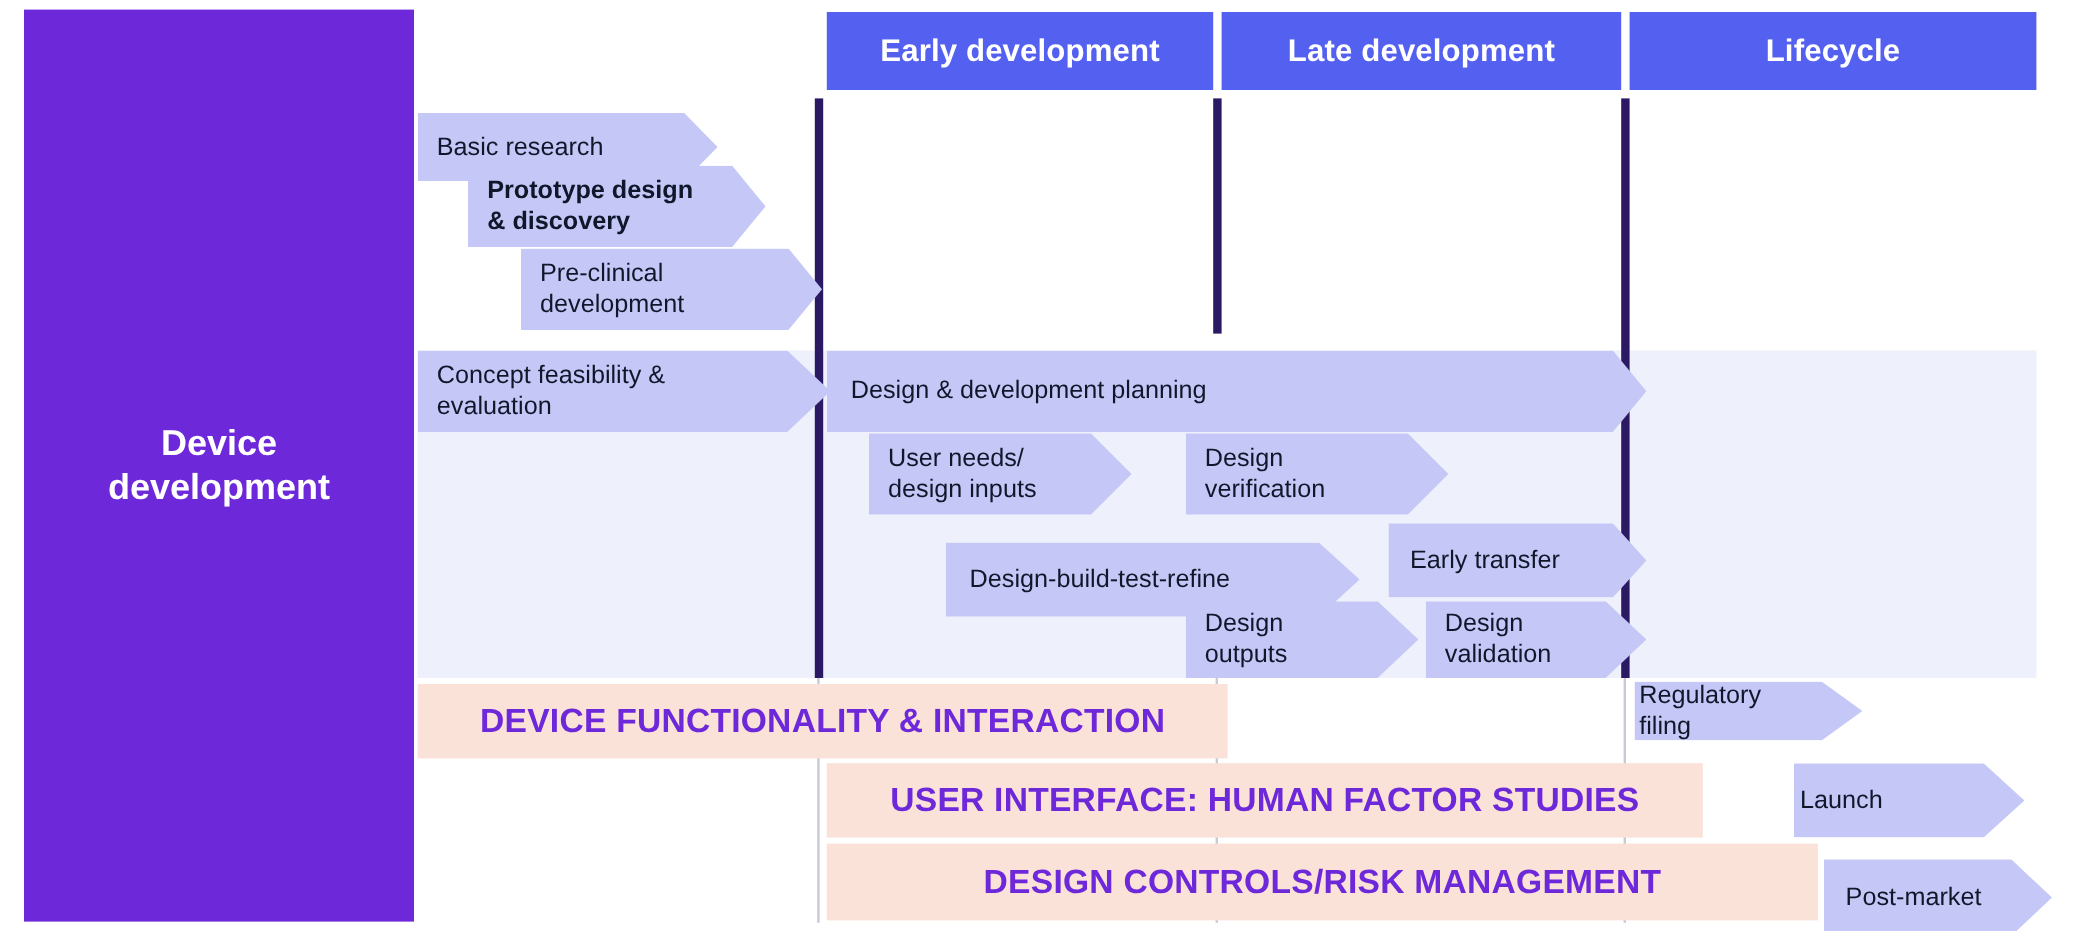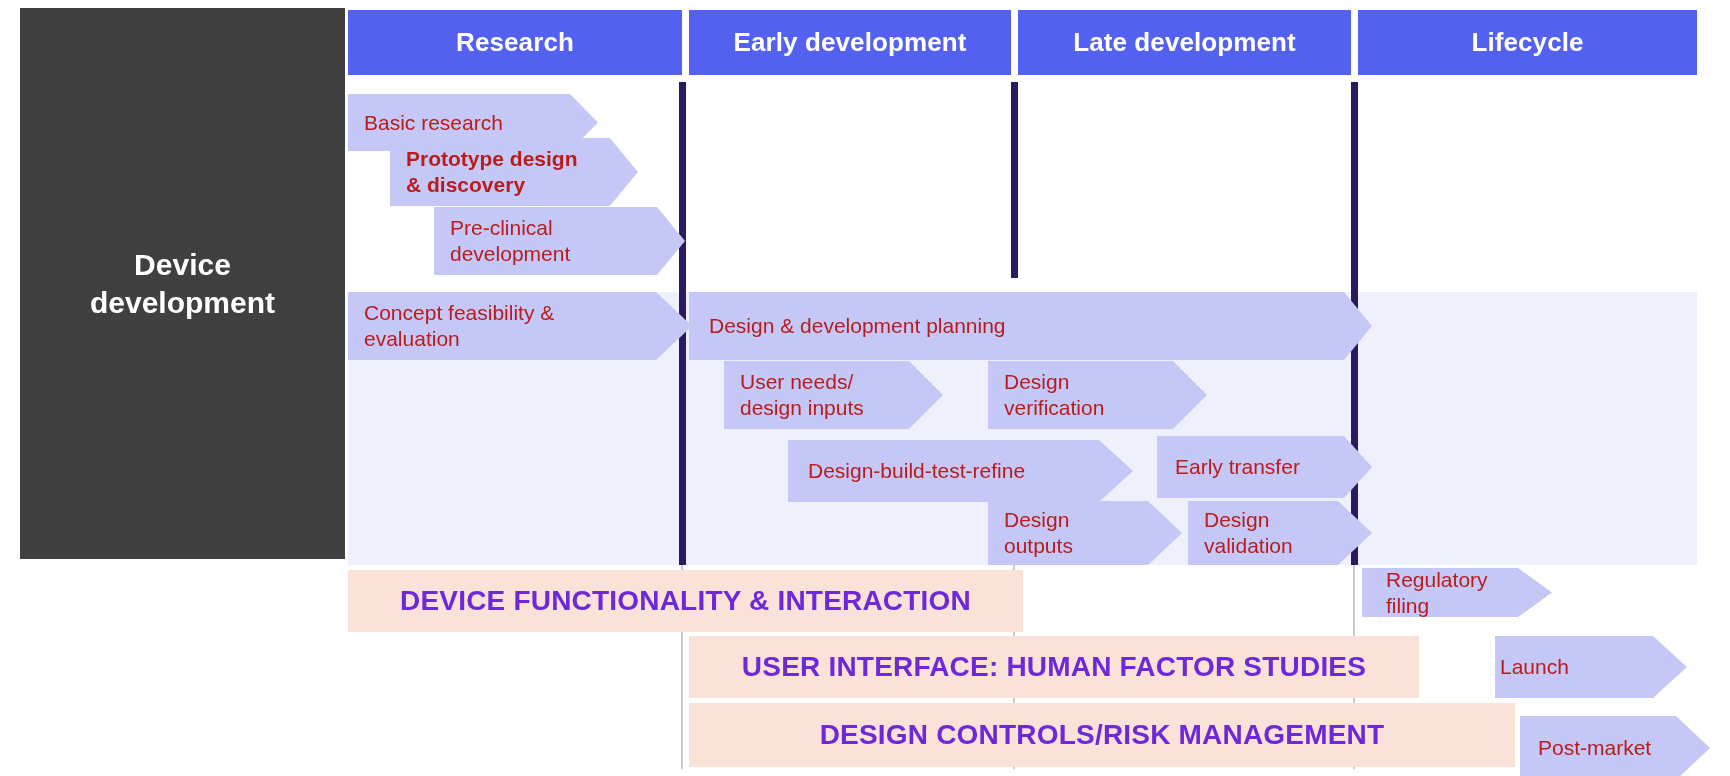--- a/index.html
+++ b/index.html
@@ -12,22 +12,22 @@
     width:1730px;
     height:776px;
     overflow:hidden;
     background:#ffffff;
   }
 
   
   #rail{
     position:absolute;
     left:20px; top:8px;
-    width:325px; height:551px;
-    background:#404040;
+    width:325px; height:760px;
+    background:#6d28d9;
     display:flex; align-items:center; justify-content:center;
   }
   #rail-label{
     color:#ffffff;
     font-size:30px;
     font-weight:bold;
     line-height:1.25;
     text-align:center;
     white-space:pre-line;
   }
@@ -63,21 +63,21 @@
     background:#eef0fb;
   }
 
   
   .arrow{
     position:absolute;
     background:#c5c8f7;
     display:flex;
     align-items:center;
     box-sizing:border-box;
-    color:#b91c1c;
+    color:#0f172a;
     font-size:21px;
     line-height:1.22;
     white-space:pre-line;
   }
   .arrow .txt{ display:block; }
 
   
   .band{
     position:absolute;
     background:#fae2d8;
@@ -94,21 +94,20 @@
 </head>
 <body>
 
 <div id="canvas">
 
   <div id="rail">
     <div id="rail-label">Device
 development</div>
   </div>
 
-  <div class="hdr" style="left:348px;width:334px;">Research</div>
   <div class="hdr" style="left:689px;width:322px;">Early development</div>
   <div class="hdr" style="left:1018px;width:333px;">Late development</div>
   <div class="hdr" style="left:1358px;width:339px;">Lifecycle</div>
 
   <div id="lightpanel"></div>
 
   <div class="divider" style="left:679px; top:82px; height:483px;"></div>
   <div class="divider" style="left:1011px;top:82px; height:196px;"></div>
   <div class="divider" style="left:1351px;top:82px; height:483px;"></div>
 
@@ -148,21 +147,21 @@
               clip-path:polygon(0 0, calc(100% - 34px) 0, 100% 50%, calc(100% - 34px) 100%, 0 100%);">
     <span class="txt">User needs/
 design inputs</span>
   </div>
   <div class="arrow" style="left:988px;top:361px;width:219px;height:68px;padding-left:16px;
               clip-path:polygon(0 0, calc(100% - 34px) 0, 100% 50%, calc(100% - 34px) 100%, 0 100%);">
     <span class="txt">Design
 verification</span>
   </div>
 
-  <div class="arrow" style="left:788px;top:440px;width:345px;height:62px;padding-left:20px;
+  <div class="arrow" style="left:788px;top:452px;width:345px;height:62px;padding-left:20px;
               clip-path:polygon(0 0, calc(100% - 34px) 0, 100% 50%, calc(100% - 34px) 100%, 0 100%);">
     <span class="txt">Design-build-test-refine</span>
   </div>
   <div class="arrow" style="left:1157px;top:436px;width:215px;height:62px;padding-left:18px;
               clip-path:polygon(0 0, calc(100% - 28px) 0, 100% 50%, calc(100% - 28px) 100%, 0 100%);">
     <span class="txt">Early transfer</span>
   </div>
 
   <div class="arrow" style="left:988px;top:501px;width:194px;height:64px;padding-left:16px;
               clip-path:polygon(0 0, calc(100% - 34px) 0, 100% 50%, calc(100% - 34px) 100%, 0 100%);">
@@ -172,21 +171,21 @@
   <div class="arrow" style="left:1188px;top:501px;width:184px;height:64px;padding-left:16px;
               clip-path:polygon(0 0, calc(100% - 34px) 0, 100% 50%, calc(100% - 34px) 100%, 0 100%);">
     <span class="txt">Design
 validation</span>
   </div>
 
   <div class="band" style="left:348px;top:570px;width:675px;height:62px;">
     <span>DEVICE FUNCTIONALITY &amp; INTERACTION</span>
   </div>
 
-  <div class="arrow" style="left:1362px;top:568px;width:190px;height:49px;padding-left:24px;
+  <div class="arrow" style="left:1362px;top:568px;width:190px;height:49px;padding-left:4px;
               clip-path:polygon(0 0, calc(100% - 34px) 0, 100% 50%, calc(100% - 34px) 100%, 0 100%);">
     <span class="txt">Regulatory
 filing</span>
   </div>
 
   <div class="band" style="left:689px;top:636px;width:730px;height:62px;">
     <span>USER INTERFACE: HUMAN FACTOR STUDIES</span>
   </div>
 
   <div class="arrow" style="left:1495px;top:636px;width:192px;height:62px;padding-left:5px;

